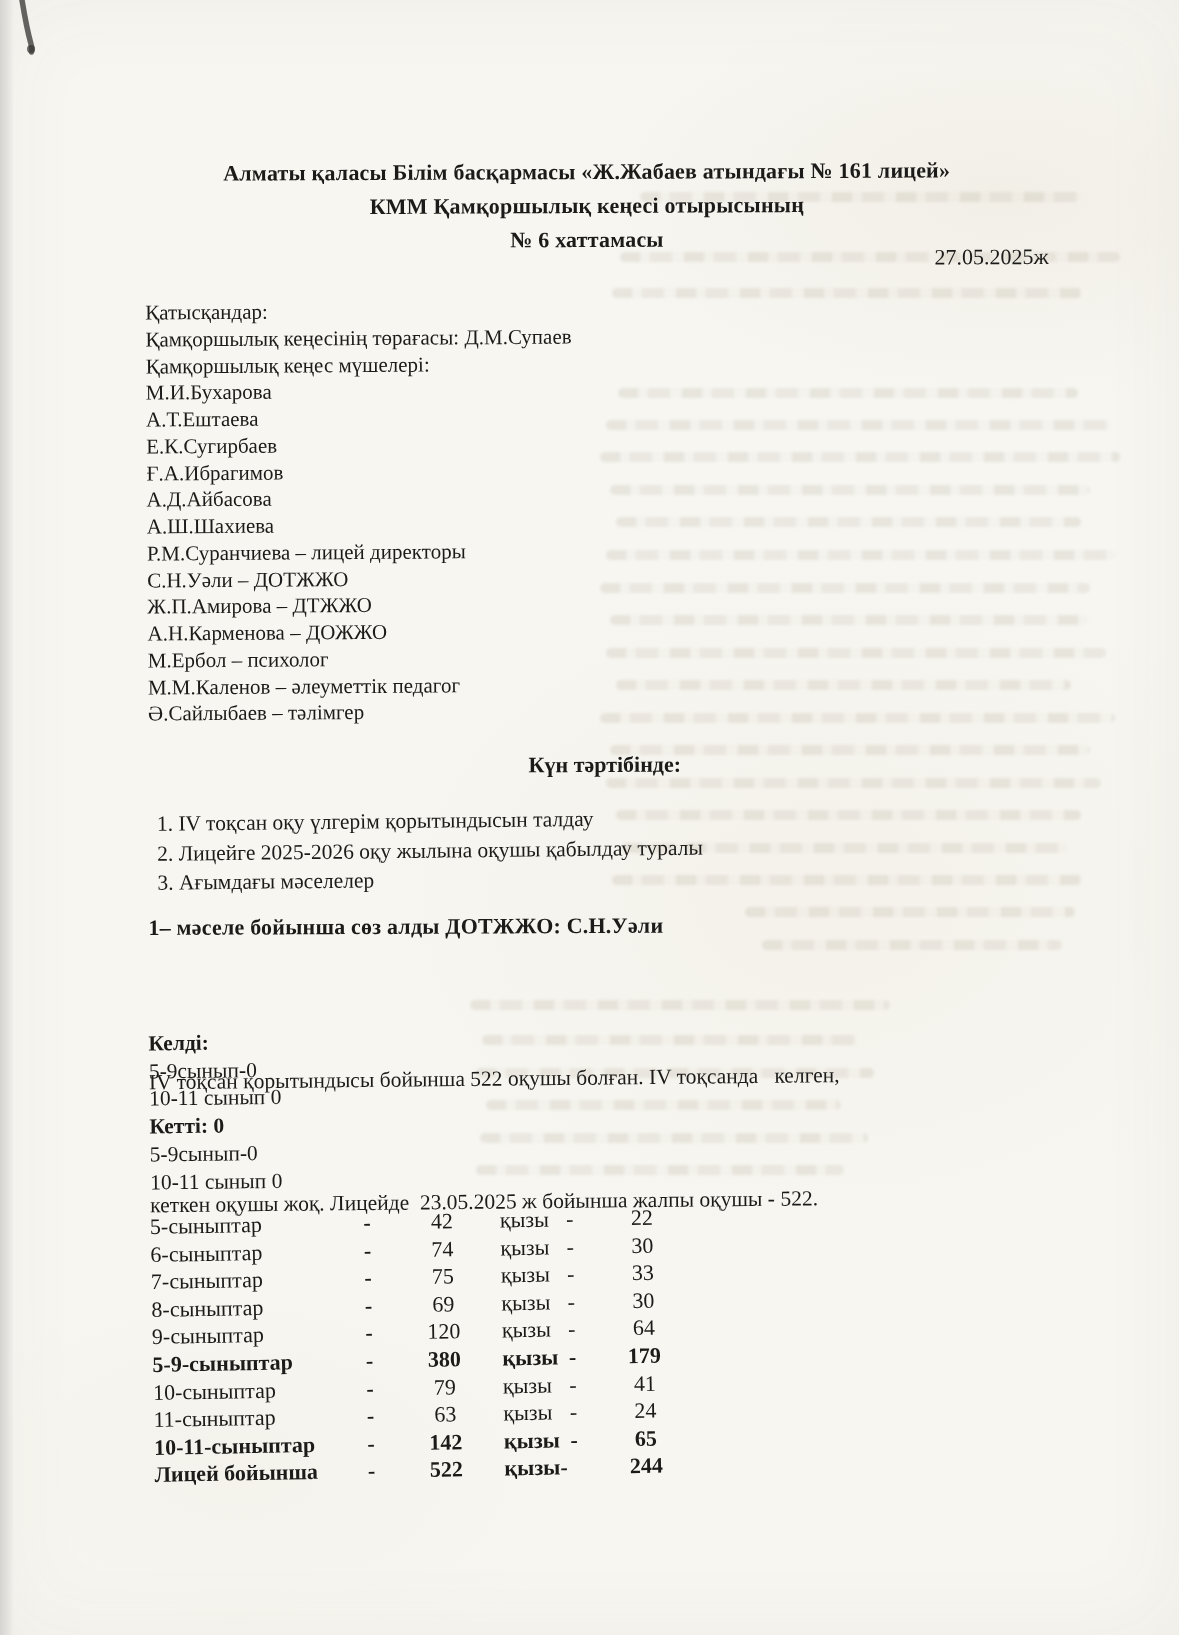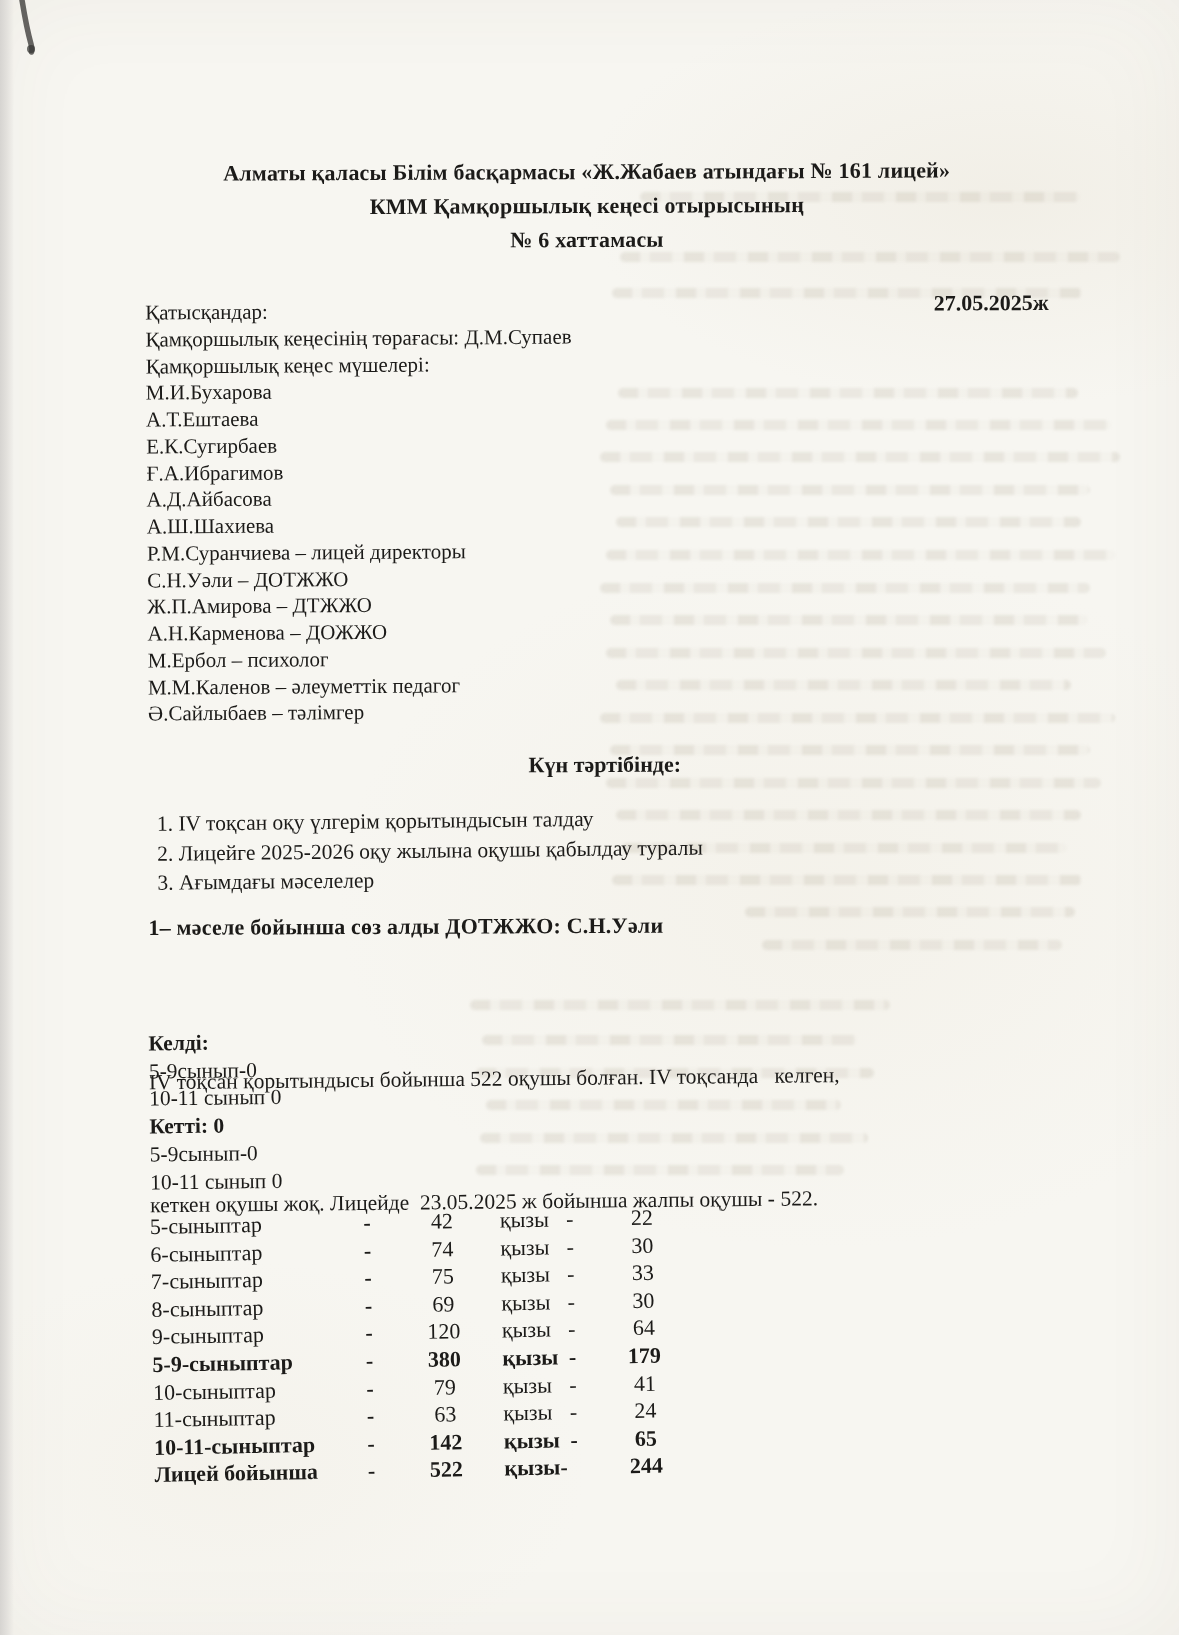--- a/index.html
+++ b/index.html
@@ -34,21 +34,21 @@
   }
   .content{position:absolute;inset:0;transform:rotate(-0.25deg);}
   .b{font-weight:bold;}
   .title-block{
     position:absolute;top:155px;left:0;width:1179px;
     text-align:center;font-weight:bold;font-size:22px;line-height:34px;
     letter-spacing:.2px;
   }
   .doc-date{
     position:absolute;top:246px;right:128px;
-    font-weight:bold;font-size:22px;margin-top:46px;
+    font-weight:normal;font-size:22px;
   }
   .attendees{
     position:absolute;top:297px;left:148px;
     font-size:21px;line-height:26.75px;
     transform:rotate(-0.15deg);
   }
   .agenda-heading{
     position:absolute;top:752px;left:0;width:1210px;
     text-align:center;font-weight:bold;font-size:22px;
   }

